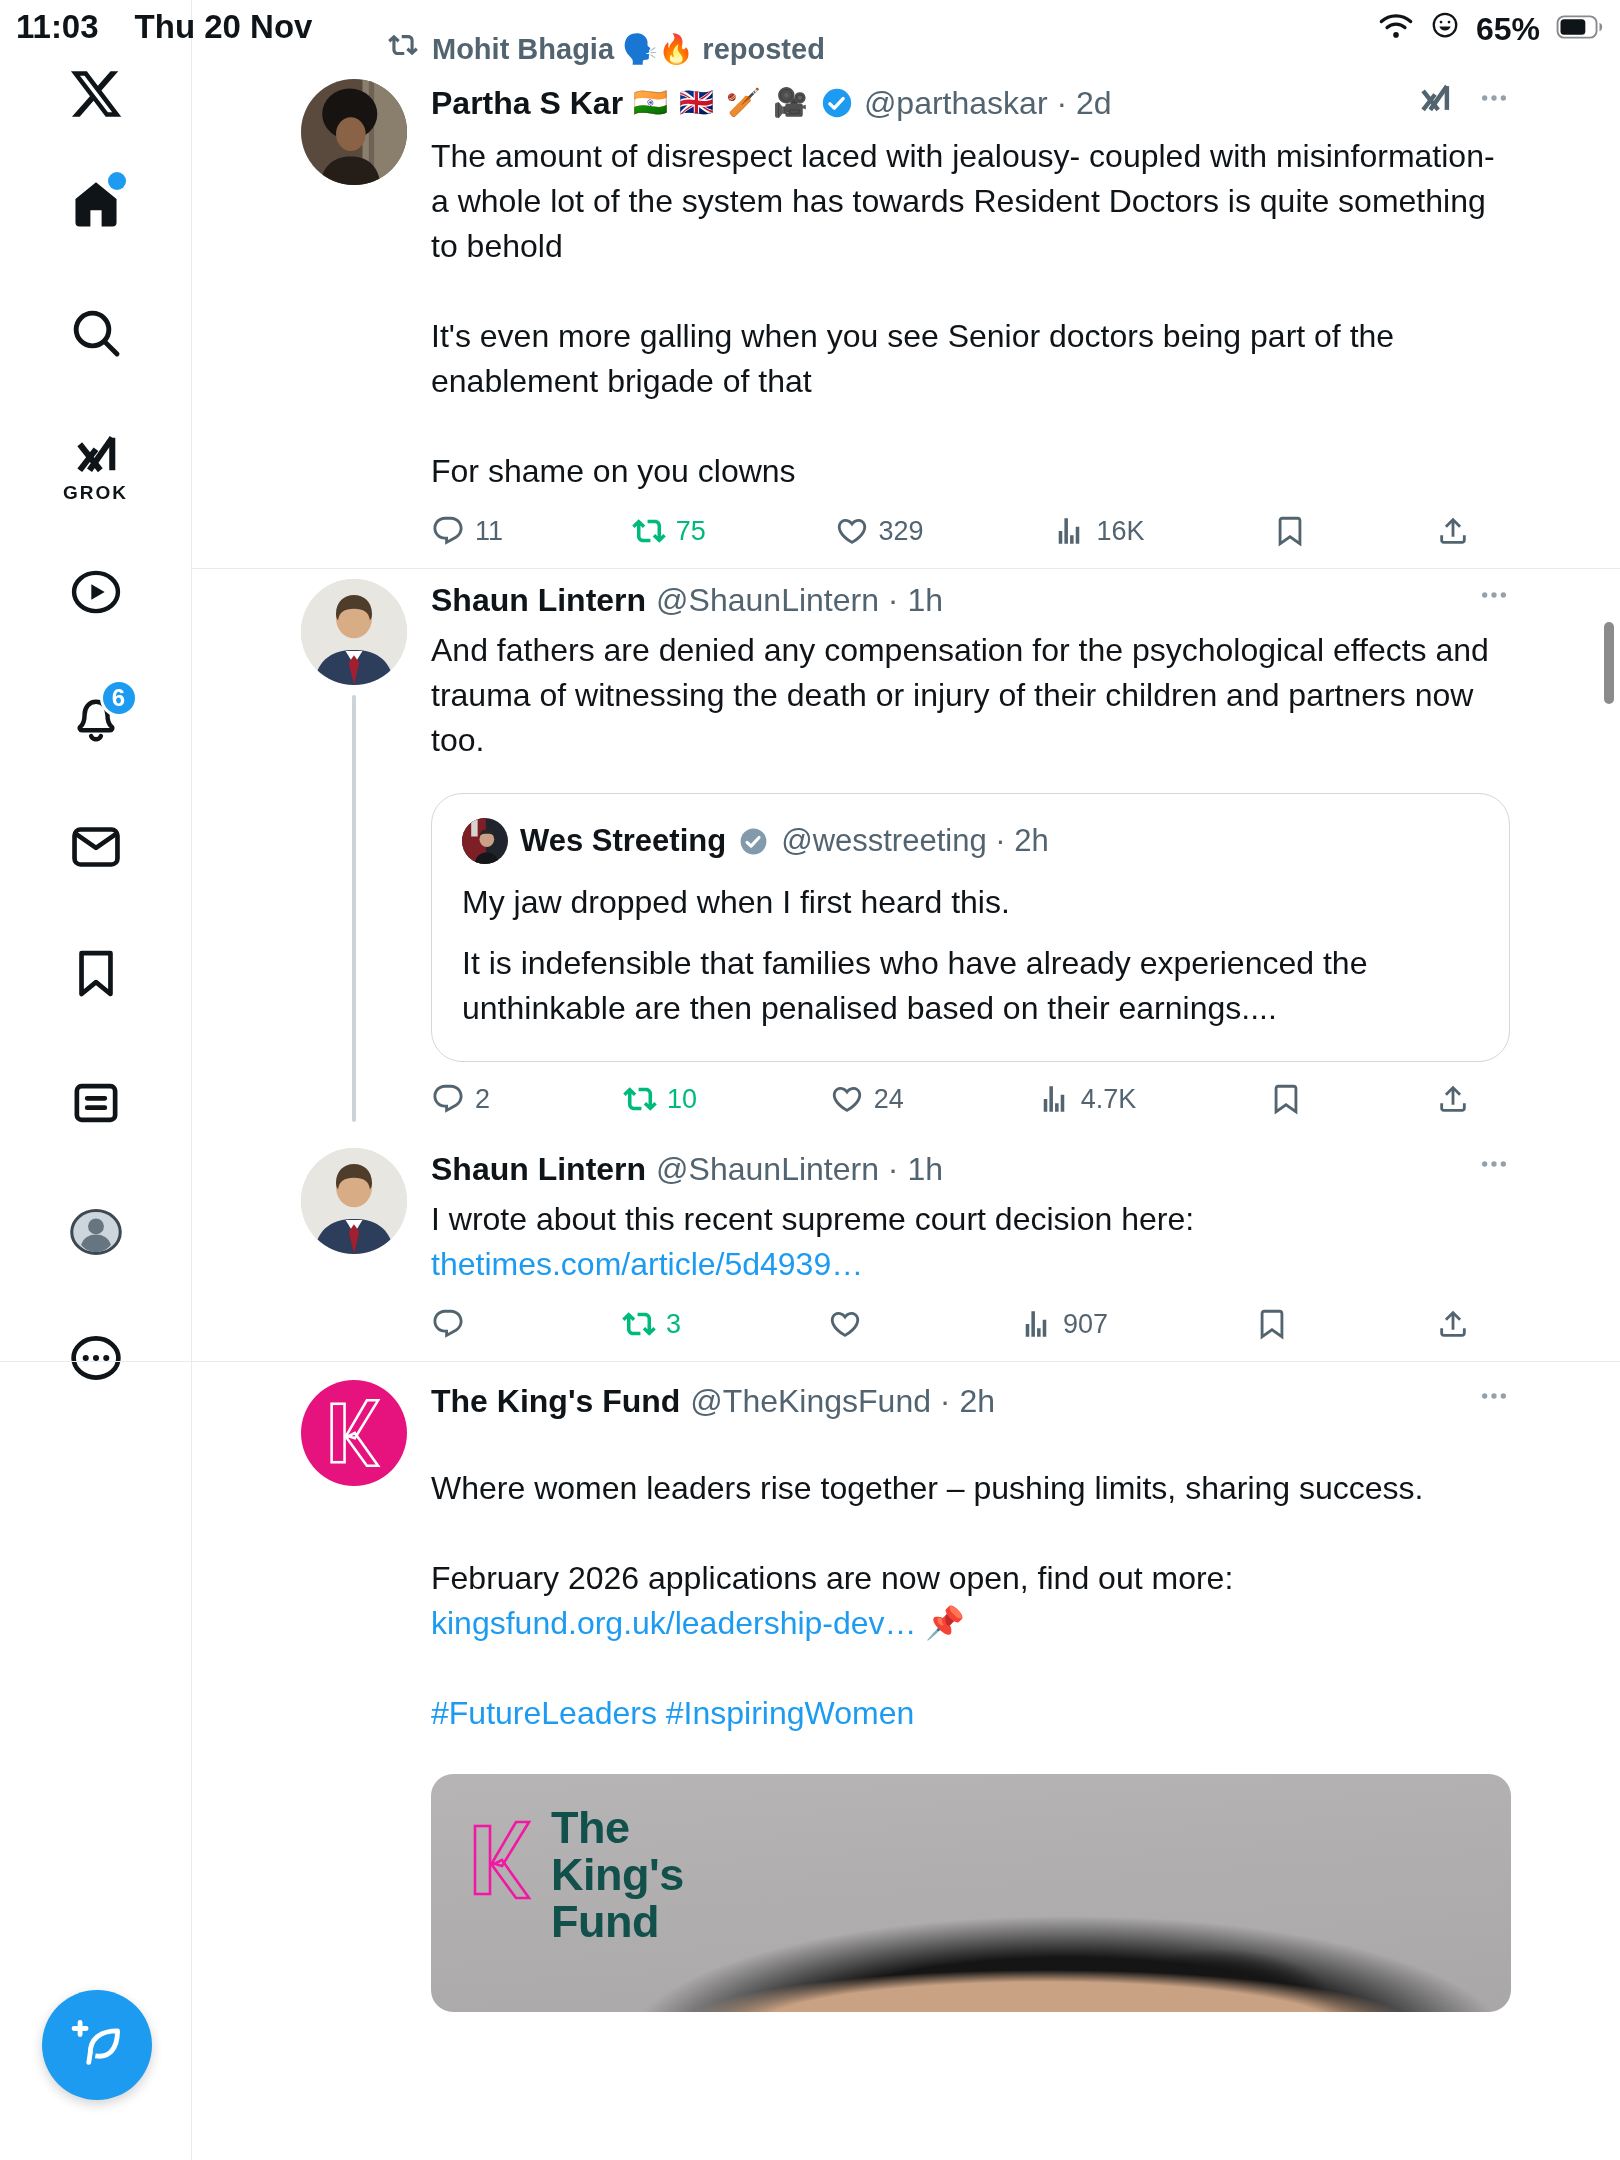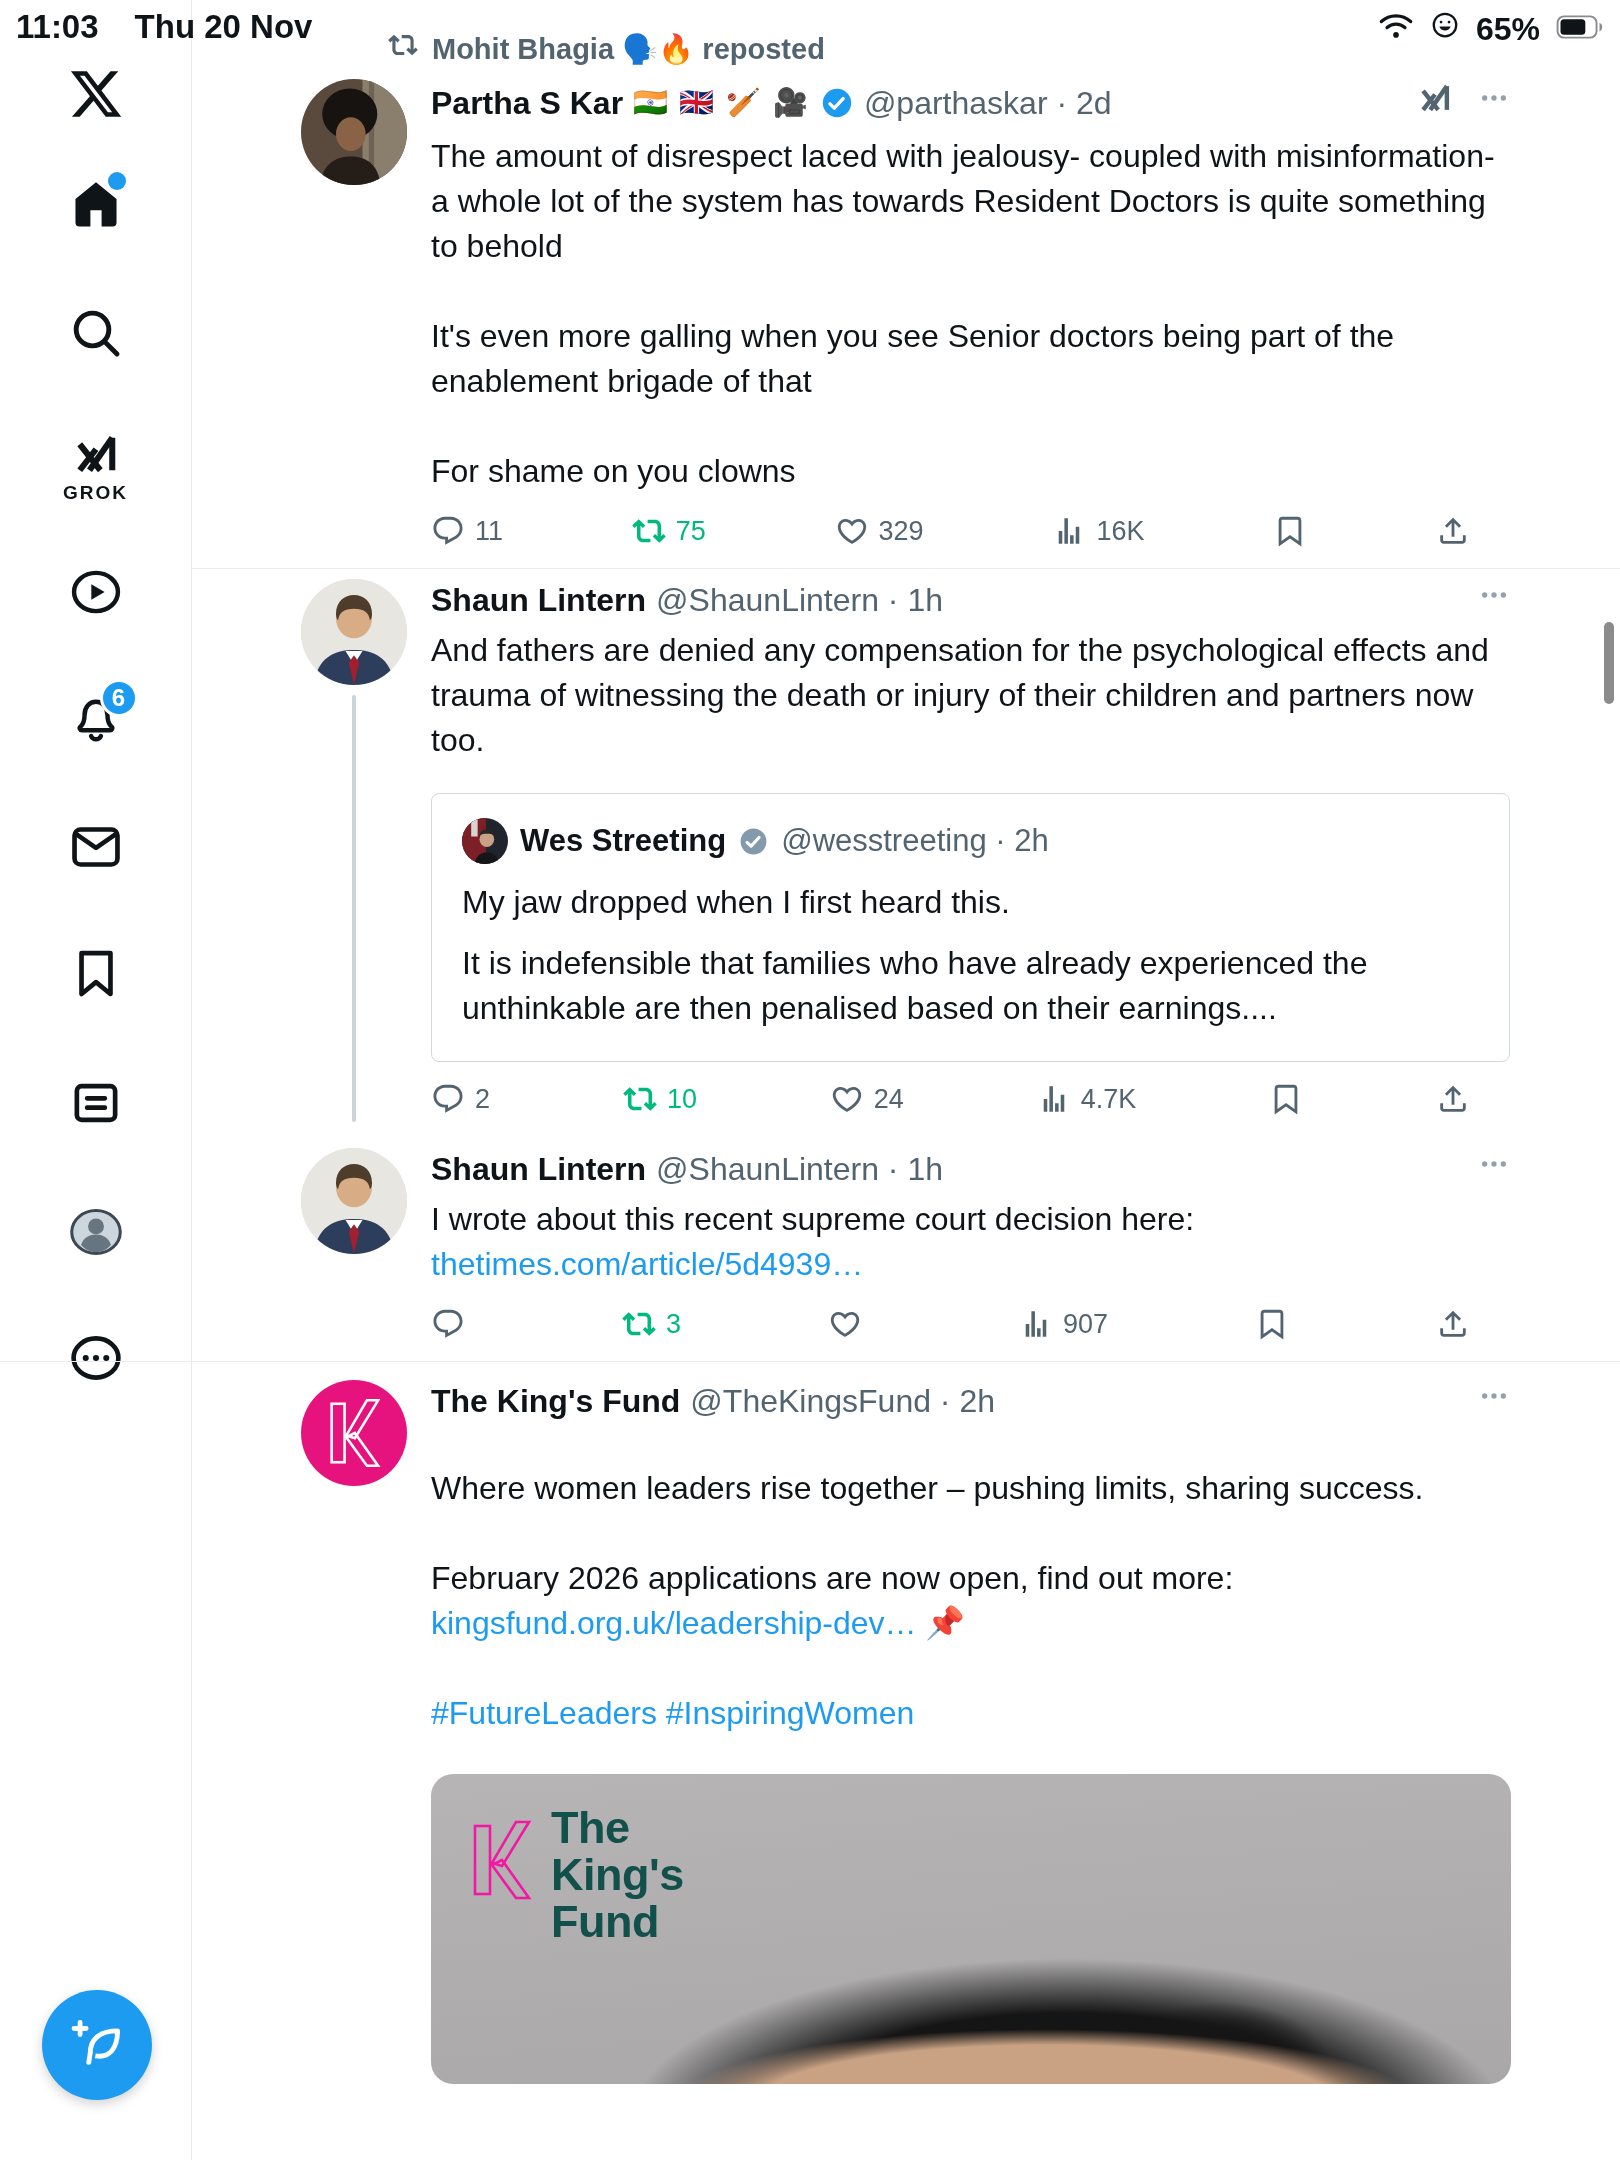--- a/index.html
+++ b/index.html
@@ -56,28 +56,28 @@
   a.link,.link{color:#1d9bf0;text-decoration:none}
   .stats{display:flex;align-items:center;justify-content:space-between;color:#536471;
          margin:20px 40px 6px 0}
   .stat{display:flex;align-items:center;gap:10px;font-size:27px}
   .stat svg{width:34px;height:34px;flex:none}
   .green{color:#00ba7c}
   .divider{height:1px;background:#e8ecee;margin-top:6px}
   .divider.full{margin-left:-192px}
 
   
-  .quote-card{border:1px solid #cfd9de;border-radius:8px;padding:24px 30px 30px;margin-top:30px}
+  .quote-card{border:1px solid #cfd9de;border-radius:31px;padding:24px 30px 30px;margin-top:30px}
   .q-header{display:flex;align-items:center;gap:12px;font-size:31px;white-space:nowrap}
   .q-avatar{width:46px;height:46px;border-radius:50%;overflow:hidden;flex:none}
   .q-avatar svg{width:100%;height:100%;display:block}
   .q-text{font-size:32px;line-height:45px;margin:16px 0 0}
 
   
-  .media{width:1080px;height:310px;margin-top:38px;border-radius:22px;position:relative;overflow:hidden;
+  .media{width:1080px;height:238px;margin-top:38px;border-radius:22px;position:relative;overflow:hidden;
     background:
       radial-gradient(46% 32% at 57% 106%, #c9a284 58%, rgba(201,162,132,0) 74%),
       radial-gradient(60% 80% at 59% 114%, #151515 46%, rgba(21,21,21,0) 68%),
       radial-gradient(14% 30% at 73% 96%, #1b1b1b 40%, rgba(27,27,27,0) 75%),
       linear-gradient(176deg,#b6b4b5 0%,#a9a7a8 100%);}
   .media-logo{position:absolute;top:30px;left:38px;display:flex;gap:18px;align-items:flex-start}
   .media-logo svg{width:64px;height:112px}
   .media-logo-text{font-size:45px;line-height:47px;font-weight:700;color:#12504c;letter-spacing:-.5px}
 
   .scroll-thumb{position:absolute;right:6px;top:622px;width:10px;height:82px;border-radius:5px;

